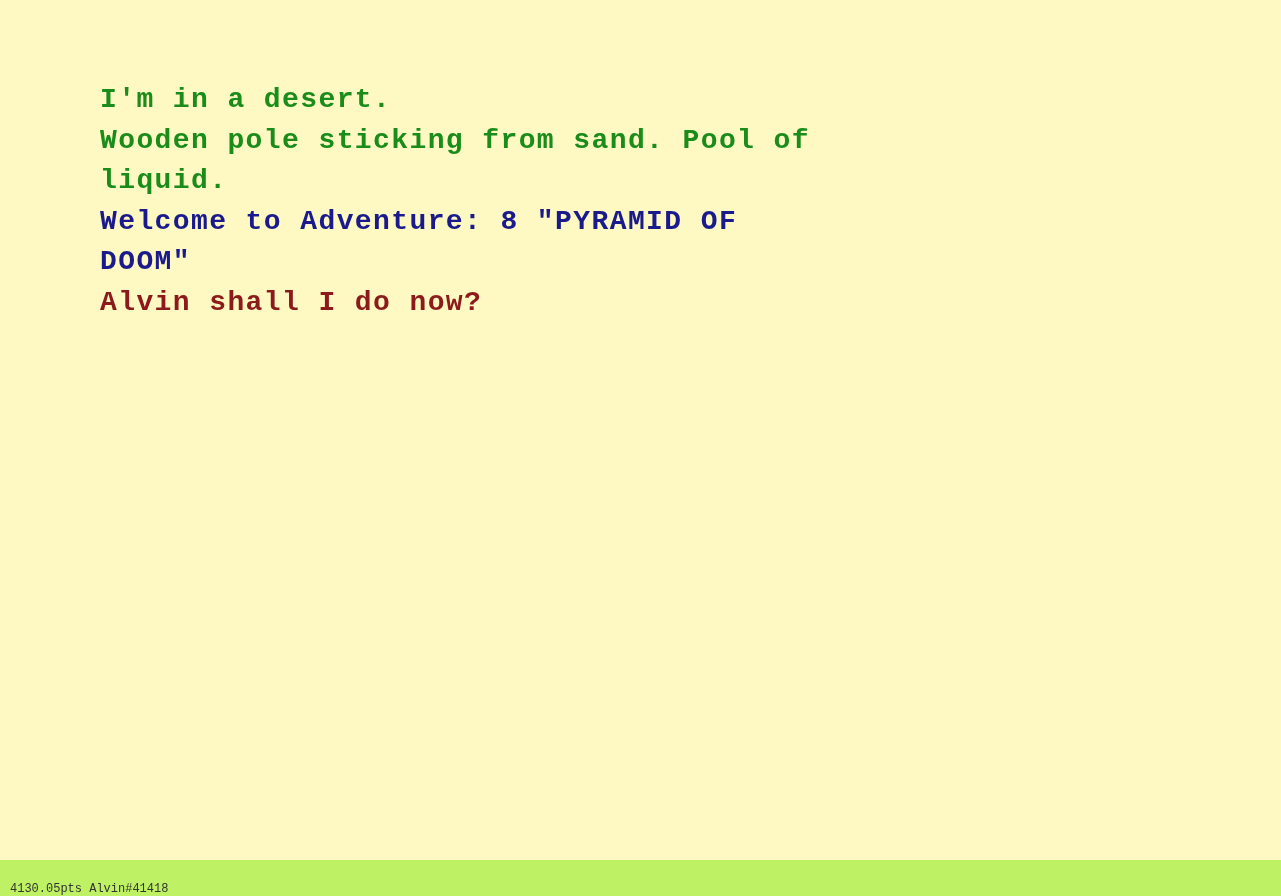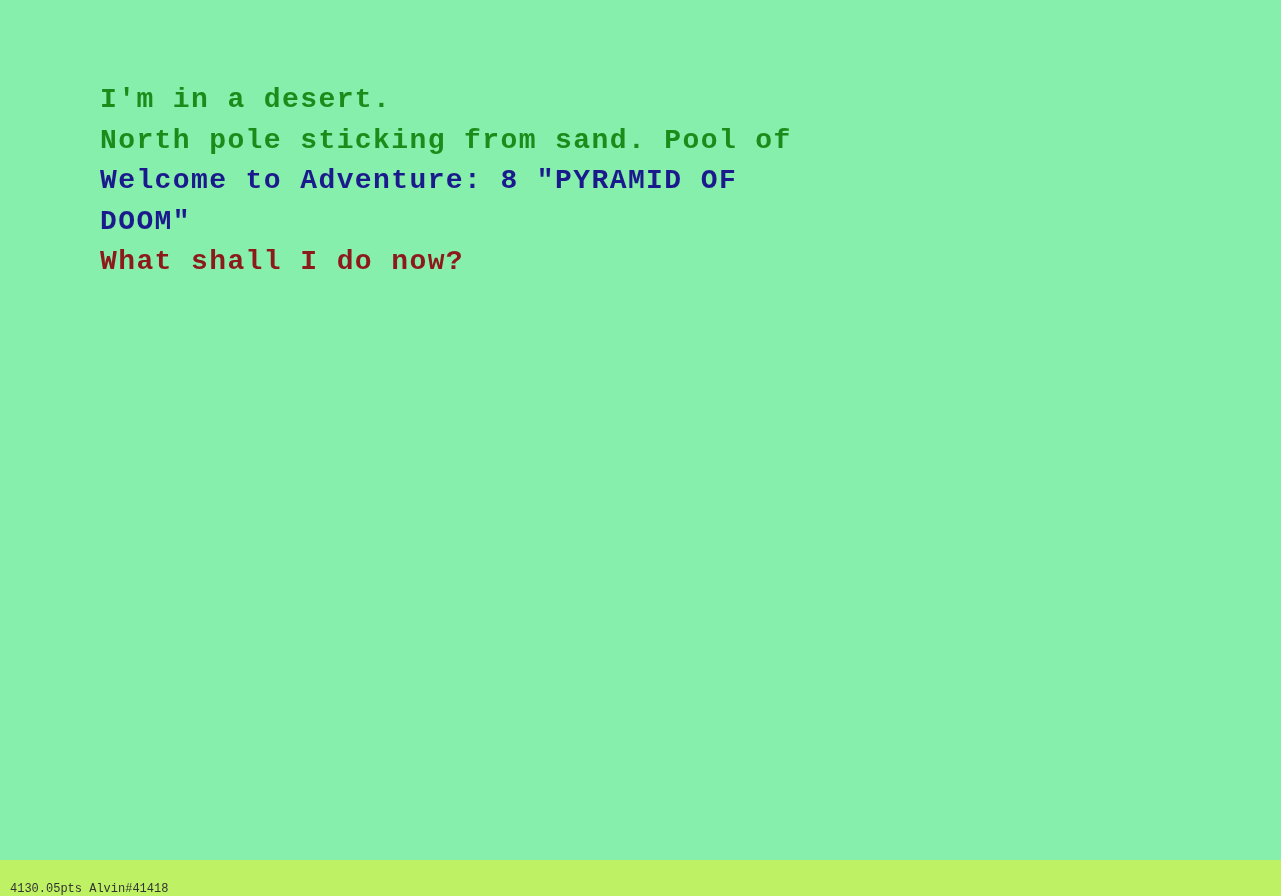--- a/index.html
+++ b/index.html
@@ -11,21 +11,21 @@
     body {
       background-color: #f0f0f0;
       width: 1281px;
       height: 896px;
       overflow: hidden;
       position: relative;
       font-family: 'Courier New', Courier, monospace;
     }
 
     .screen {
-      background-color: #86efac;
+      background-color: #fef9c3;
       width: 1281px;
       height: 860px;
       position: absolute;
       top: 0;
       left: 0;
       padding: 80px 100px;
     }
 
     .status-bar {
       background-color: #bef264;
@@ -68,22 +68,23 @@
     .dark-red {
       color: #8c1a1a;
     }
   </style>
 </head>
 <body>
 
 <div class="screen">
   <div class="text-block">
     <span class="line green">I'm in a desert.</span>
-    <span class="line green">North pole sticking from sand. Pool of</span>
+    <span class="line green">Wooden pole sticking from sand. Pool of</span>
+    <span class="line green">liquid.</span>
     <span class="line blue">Welcome to Adventure: 8 "PYRAMID OF</span>
     <span class="line blue">DOOM"</span>
-    <span class="line dark-red">What shall I do now?</span>
+    <span class="line dark-red">Alvin shall I do now?</span>
   </div>
 </div>
 
 <div class="status-bar">
   <span class="status-text">4130.05pts  Alvin#41418</span>
 </div>
 
 </body></html>

